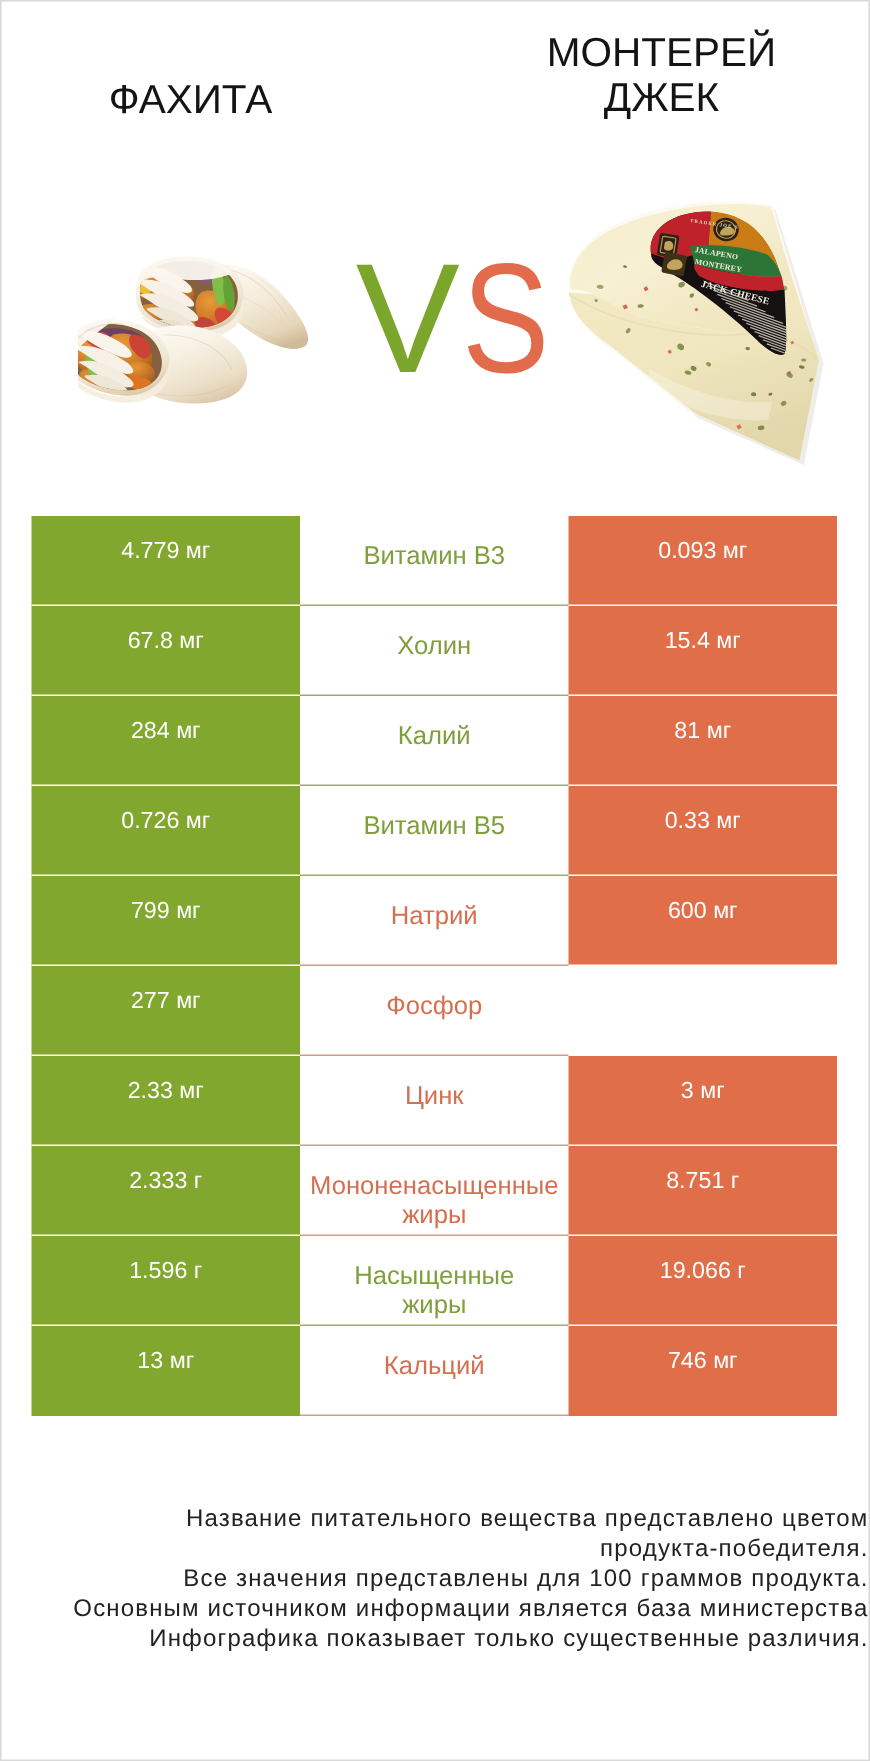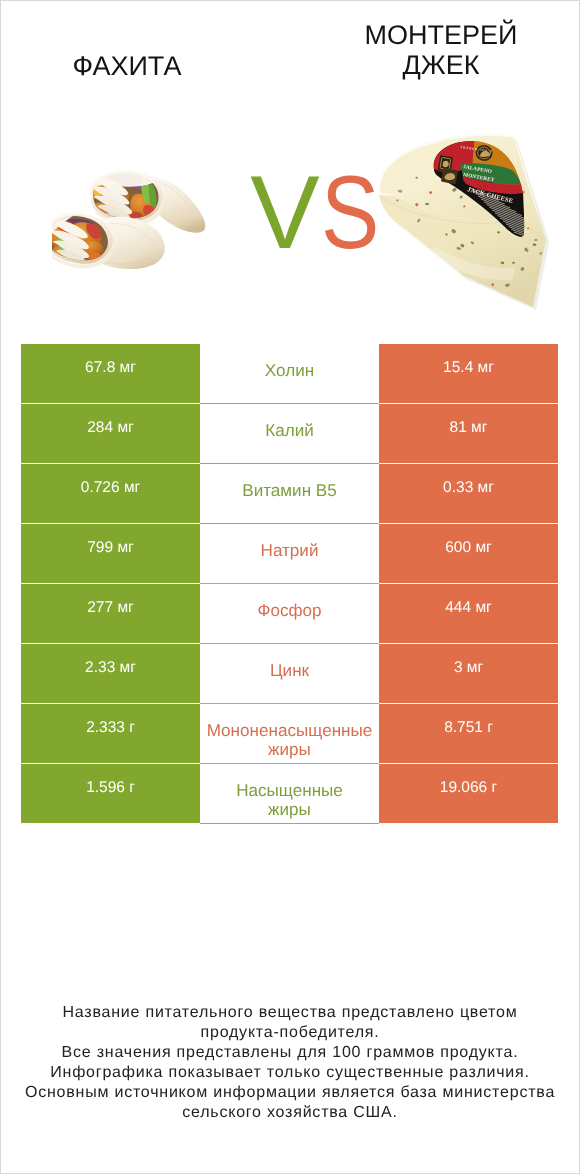--- a/index.html
+++ b/index.html
@@ -1,33 +1,33 @@
 <!DOCTYPE html>
 <html><head>
 <meta charset="utf-8">
 <style>
   html,body{margin:0;padding:0;}
   body{width:580px;height:1174px;background:#ffffff;font-family:"Liberation Sans",sans-serif;overflow:hidden;-webkit-font-smoothing:antialiased;text-rendering:geometricPrecision;}
   .page{position:absolute;left:0;top:0;width:578px;height:1172px;border:1px solid #d8d8d8;background:#fff;}
   .ttl{position:absolute;text-align:center;color:#141414;font-size:27px;line-height:29.5px;font-weight:400;}
   .ttlA{left:0;top:51px;width:252px;}
   .ttlB{left:314px;top:20px;width:252px;}
-  .vs{position:absolute;left:223px;top:160px;width:166px;text-align:right;font-size:104px;line-height:104px;font-weight:400;letter-spacing:0px;}
+  .vs{position:absolute;left:223px;top:160px;width:166px;text-align:center;font-size:104px;line-height:104px;font-weight:400;letter-spacing:0px;}
   .vs .v{color:#7ba52b;}
   .vs .s{color:#e26b4c;display:inline-block;transform:scaleX(0.84);transform-origin:left center;margin-left:1px;}
   .imgL{position:absolute;left:51px;top:170px;width:160px;height:99px;overflow:visible;}
   .imgR{position:absolute;left:374px;top:133px;width:176px;height:180px;}
   .tbl{position:absolute;left:20px;top:343px;width:537px;}
   .row{display:flex;height:60px;}
   .c{display:flex;align-items:flex-start;justify-content:center;width:179px;box-sizing:border-box;text-align:center;}
   .cl{background:#82a72f;color:#fff;font-size:15.5px;line-height:19.5px;padding-top:14px;border-bottom:1.6px solid #fdfdf5;}
   .cr{background:#e06e49;color:#fff;font-size:15.5px;line-height:19.5px;padding-top:14px;border-bottom:1.6px solid #fdfdf5;}
   .cm{background:#fff;font-size:17.1px;line-height:19.7px;padding-top:16.5px;overflow:hidden;flex-direction:column;align-items:center;justify-content:flex-start;border-bottom:0.9px solid #82a72f;}
   .cm span{display:block;white-space:nowrap;flex:none;}
-  .note{position:absolute;left:0;top:1002px;width:578px;text-align:center;color:#222;font-size:16px;letter-spacing:0.78px;line-height:19.9px;}
+  .note{position:absolute;left:0;top:1002px;width:578px;text-align:right;color:#222;font-size:16px;letter-spacing:0.78px;line-height:19.9px;}
 </style>
 </head>
 <body>
 
 <div class="page">
   <div class="ttl ttlA">ФАХИТА</div>
   <div class="ttl ttlB">
     <div>МОНТЕРЕЙ</div>
     <div>ДЖЕК</div>
   </div>
@@ -253,20 +253,27 @@
           <line x1="130.8" y1="89.8" x2="155.3" y2="98.7" stroke="#dcd5c8" stroke-width="0.85"></line>
           <line x1="133.5" y1="92.5" x2="155.1" y2="100.4" stroke="#dcd5c8" stroke-width="0.85"></line>
           <line x1="136.2" y1="95.2" x2="154.9" y2="102.0" stroke="#dcd5c8" stroke-width="0.85"></line>
           <line x1="139.0" y1="98.0" x2="154.6" y2="103.7" stroke="#dcd5c8" stroke-width="0.85"></line>
         </g>
       </g>
     </svg>
   </div>
   <div class="tbl" id="tbl">
       <div class="row">
+        <div class="c cl">4.779 мг</div>
+        <div class="c cm" style="color: rgb(127, 159, 60); border-bottom-color: rgb(154, 171, 107);">
+          <span>Витамин B3</span>
+        </div>
+        <div class="c cr">0.093 мг</div>
+      </div>
+      <div class="row">
         <div class="c cl">67.8 мг</div>
         <div class="c cm" style="color: rgb(127, 159, 60); border-bottom-color: rgb(154, 171, 107);">
           <span>Холин</span>
         </div>
         <div class="c cr">15.4 мг</div>
       </div>
       <div class="row">
         <div class="c cl">284 мг</div>
         <div class="c cm" style="color: rgb(127, 159, 60); border-bottom-color: rgb(154, 171, 107);">
           <span>Калий</span>
@@ -285,21 +292,20 @@
         <div class="c cm" style="color: rgb(212, 112, 79); border-bottom-color: rgb(207, 156, 138);">
           <span>Натрий</span>
         </div>
         <div class="c cr">600 мг</div>
       </div>
       <div class="row">
         <div class="c cl">277 мг</div>
         <div class="c cm" style="color: rgb(212, 112, 79); border-bottom-color: rgb(207, 156, 138);">
           <span>Фосфор</span>
         </div>
-        <div class="c cr">444 мг</div>
       </div>
       <div class="row">
         <div class="c cl">2.33 мг</div>
         <div class="c cm" style="color: rgb(212, 112, 79); border-bottom-color: rgb(207, 156, 138);">
           <span>Цинк</span>
         </div>
         <div class="c cr">3 мг</div>
       </div>
       <div class="row">
         <div class="c cl">2.333 г</div>
@@ -309,23 +315,29 @@
         </div>
         <div class="c cr">8.751 г</div>
       </div>
       <div class="row">
         <div class="c cl">1.596 г</div>
         <div class="c cm" style="color: rgb(127, 159, 60); border-bottom-color: rgb(154, 171, 107);">
           <span>Насыщенные</span>
           <span>жиры</span>
         </div>
         <div class="c cr">19.066 г</div>
+      </div>
+      <div class="row">
+        <div class="c cl" style="border-bottom: none;">13 мг</div>
+        <div class="c cm" style="color: rgb(212, 112, 79); border-bottom-color: rgb(207, 156, 138);">
+          <span>Кальций</span>
+        </div>
+        <div class="c cr" style="border-bottom: none;">746 мг</div>
       </div>
     </div>
   <div class="note" id="note">
       <div>Название питательного вещества представлено цветом</div>
       <div>продукта-победителя.</div>
       <div>Все значения представлены для 100 граммов продукта.</div>
+      <div>Основным источником информации является база министерства</div>
       <div>Инфографика показывает только существенные различия.</div>
-      <div>Основным источником информации является база министерства</div>
-      <div>сельского хозяйства США.</div>
     </div>
 </div>
 
 </body></html>

